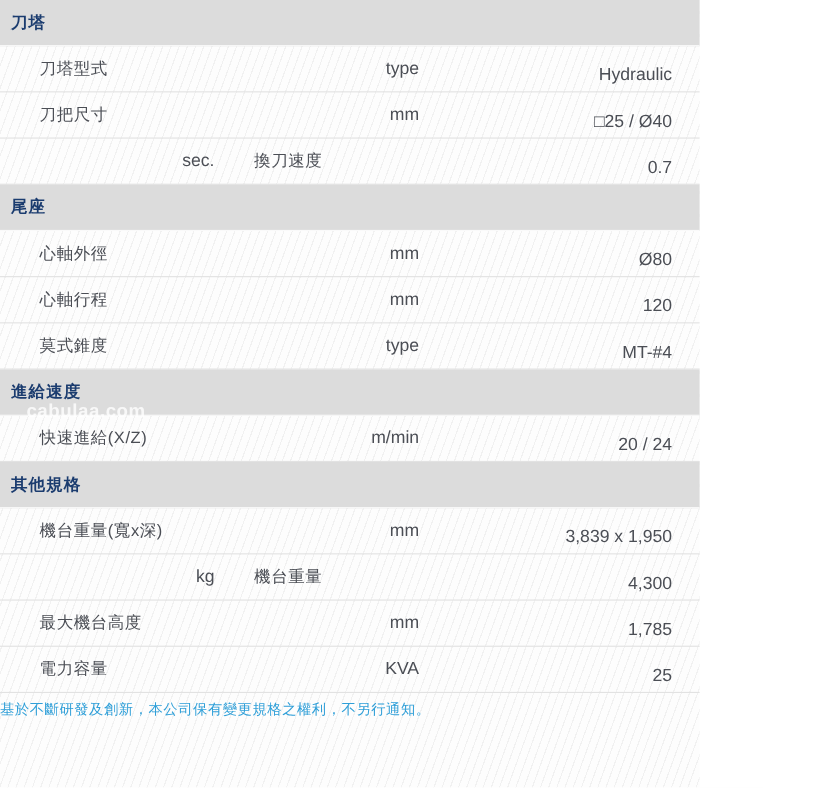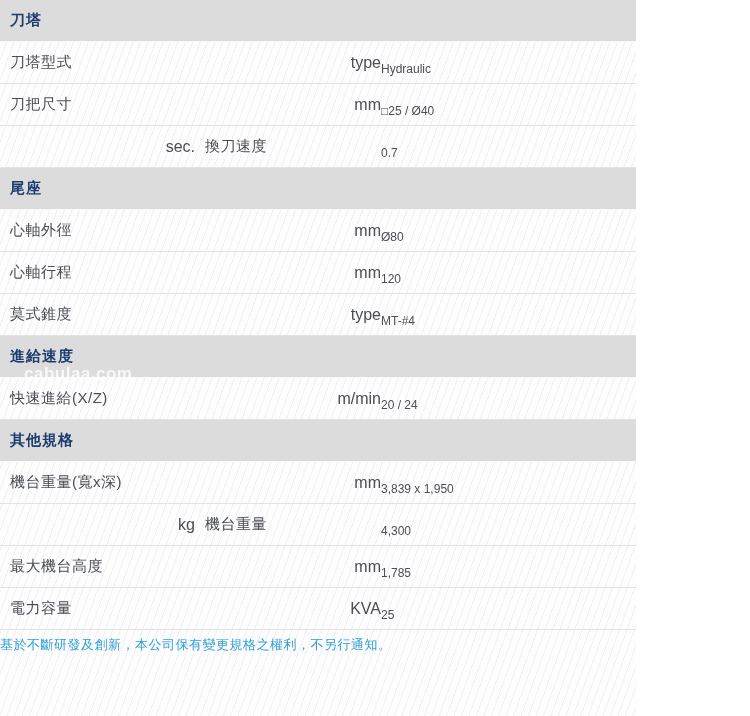--- a/index.html
+++ b/index.html
@@ -45,30 +45,31 @@
     border-bottom: 1px solid #e2e2e2;
     padding-right: 25px;
     color: #4b4e55;
   }
   .cell { white-space: nowrap; }
   .cell.label {
     flex: 1 1 auto;
     padding-left: 10px;
     font-size: 15px;
     letter-spacing: 0.5px;
+    margin-left: 26px;
   }
   .cell.unit {
     flex: 0 0 195px;
     text-align: right;
     font-size: 16px;
   }
   .cell.value {
     flex: 0 0 230px;
-    text-align: left;
-    font-size: 12px;
+    text-align: right;
+    font-size: 16px;
     margin-top: 12px;
   }
   .footer-note {
     padding: 6px 0 0 0;
     font-size: 13px;
     color: #2f9fd8;
     letter-spacing: 0.5px;
   }
   .watermark {
     position: absolute;

